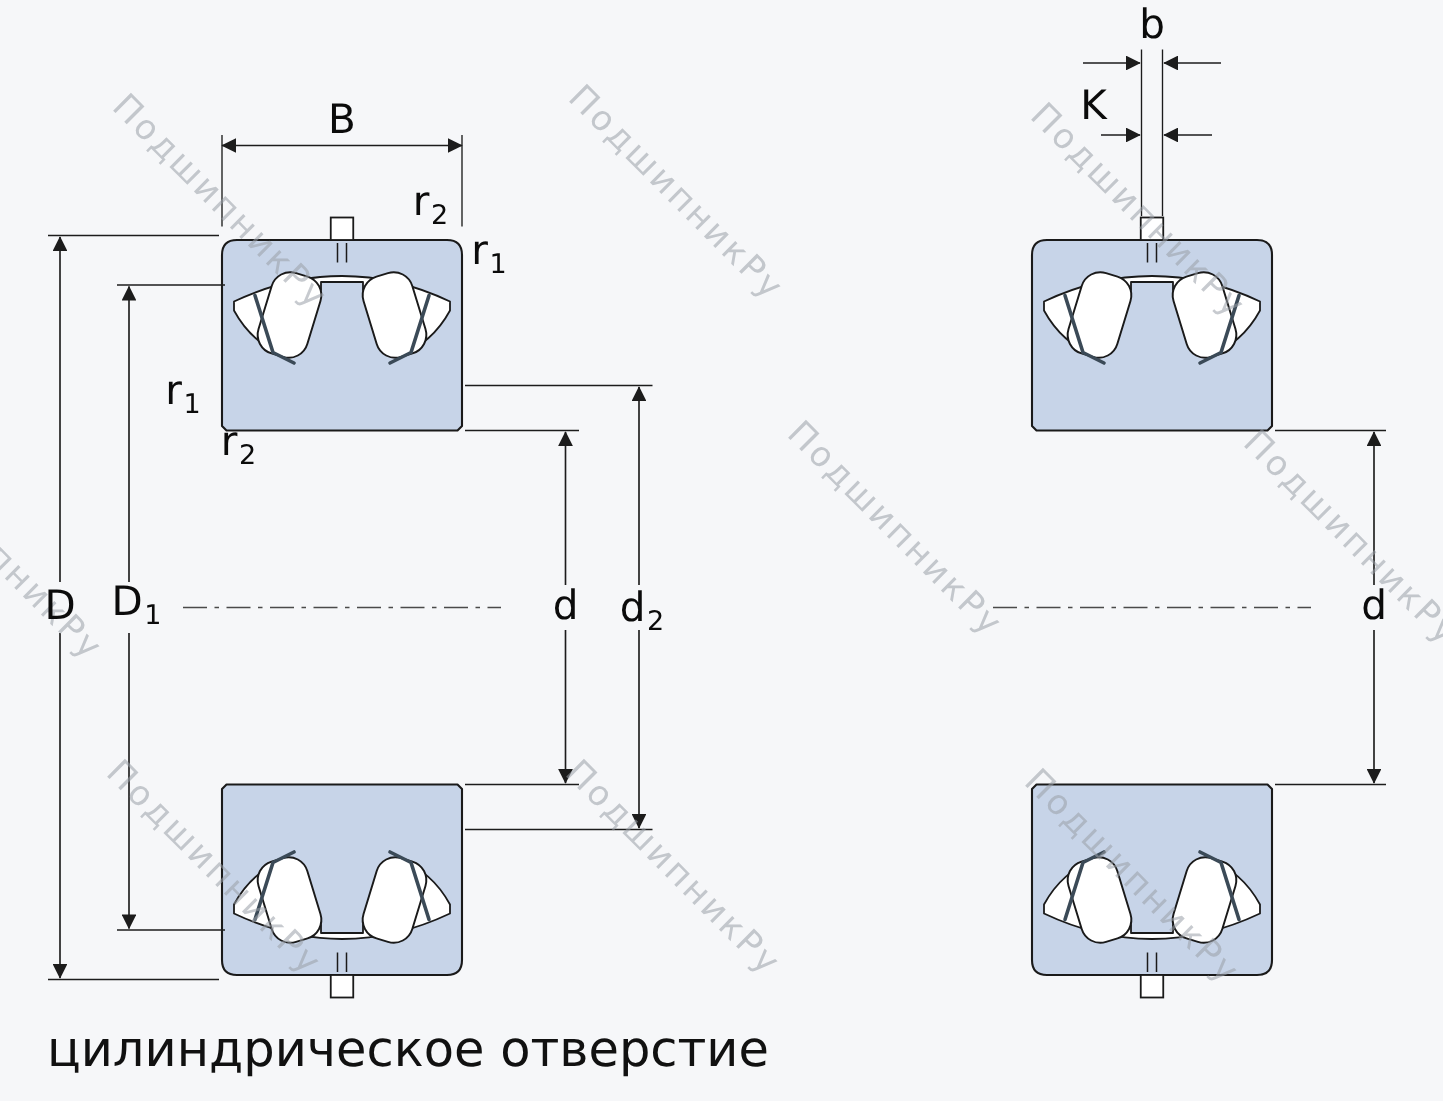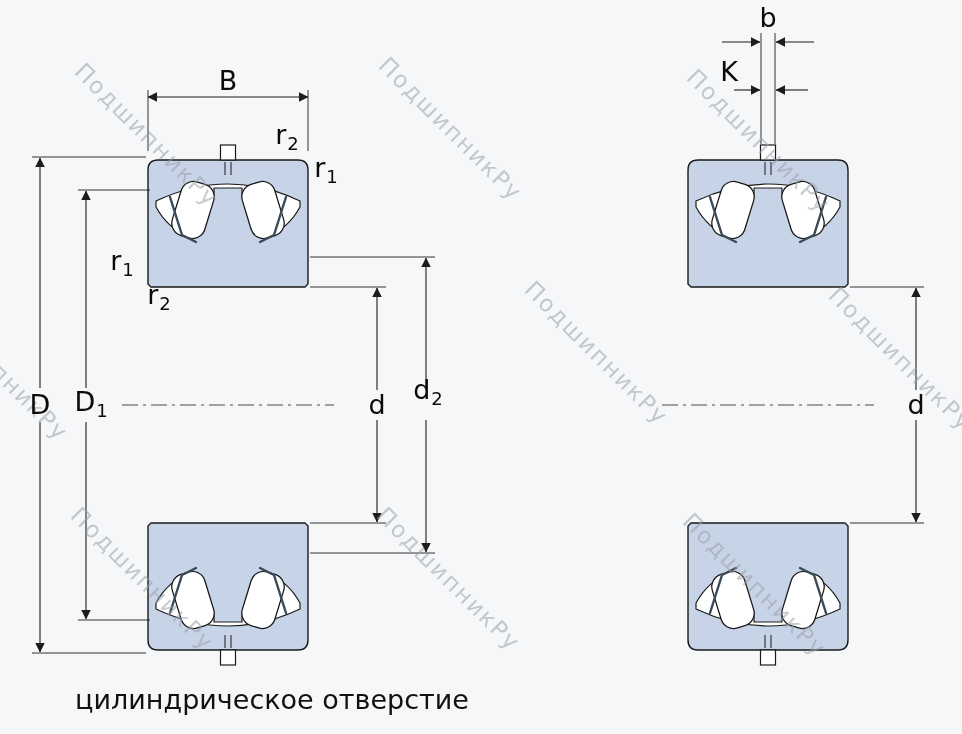--- a/index.html
+++ b/index.html
@@ -20,21 +20,21 @@
   .ext{stroke:#1c1c1c;stroke-width:0.9;fill:none;}
   .cl{stroke:#4a4a4a;stroke-width:1;stroke-dasharray:16 5 3 5;fill:none;}
   
   .lbl{
     position:absolute;transform:translate(-50%,-50%);
     font-size:27px;color:#0b0b0b;white-space:nowrap;line-height:1;
   }
   .lbl .sub{font-size:18px;vertical-align:-6px;margin-left:1px;}
   .caption{
     position:absolute;transform:translate(-50%,-50%);
-    font-size:27px;color:#111;white-space:nowrap;
+    font-size:33px;color:#111;white-space:nowrap;
   }
   .wm{
     position:absolute;transform:rotate(45deg);transform-origin:0 0;
     font-size:23px;letter-spacing:2px;color:#9aa0a8;opacity:0.55;
     white-space:nowrap;pointer-events:none;
   }
 </style>
 </head>
 <body>
 
@@ -128,20 +128,20 @@
   <span class="wm" style="left:696px;top:508px">ПодшипникРу</span>
 
   <span class="lbl" style="left:228px;top:80px"><span>B</span></span>
   <span class="lbl" style="left:287px;top:137px"><span>r</span><span class="sub">2</span></span>
   <span class="lbl" style="left:326px;top:170px"><span>r</span><span class="sub">1</span></span>
   <span class="lbl" style="left:122px;top:263px"><span>r</span><span class="sub">1</span></span>
   <span class="lbl" style="left:159px;top:297px"><span>r</span><span class="sub">2</span></span>
   <span class="lbl" style="left:40px;top:404px"><span>D</span></span>
   <span class="lbl" style="left:91px;top:404px"><span>D</span><span class="sub">1</span></span>
   <span class="lbl" style="left:377px;top:404px"><span>d</span></span>
-  <span class="lbl" style="left:428px;top:392px"><span>d</span><span class="sub">2</span></span>
+  <span class="lbl" style="left:428px;top:408px"><span>d</span><span class="sub">2</span></span>
   <span class="lbl" style="left:768px;top:17px"><span>b</span></span>
   <span class="lbl" style="left:729px;top:71px"><span>K</span></span>
   <span class="lbl" style="left:916px;top:404px"><span>d</span></span>
 
   <span class="caption" style="left:272px;top:699px">цилиндрическое отверстие</span>
 
 </div>
 
 </body></html>

